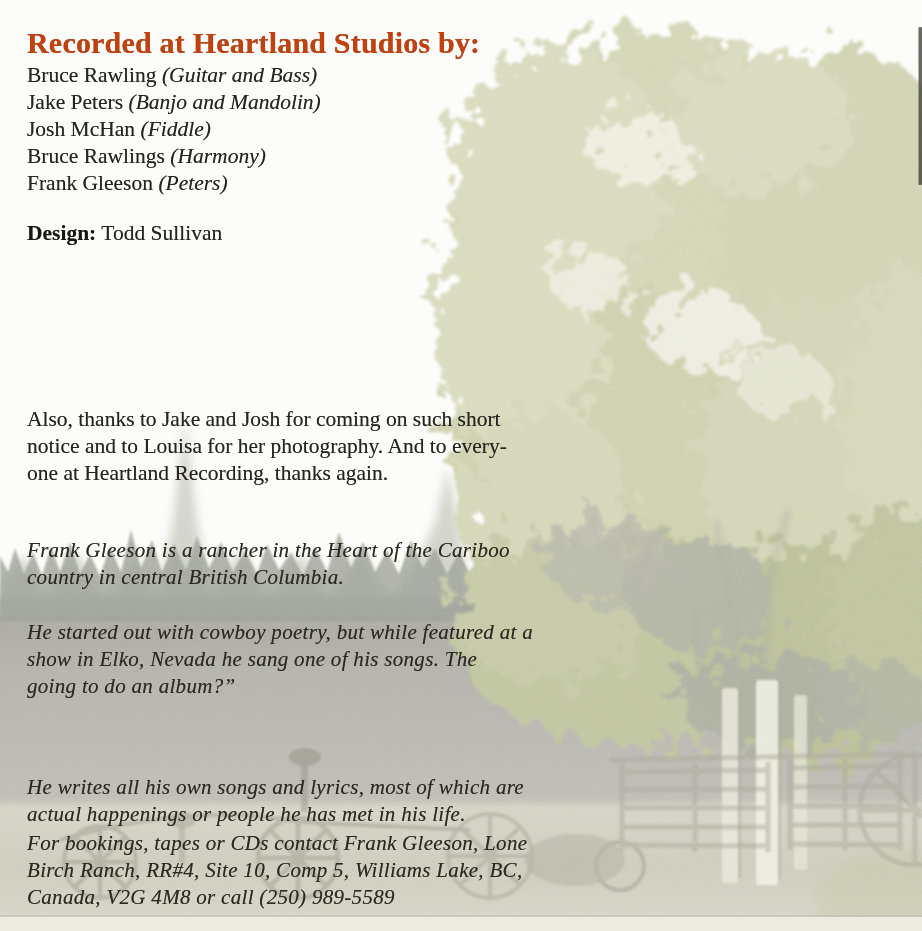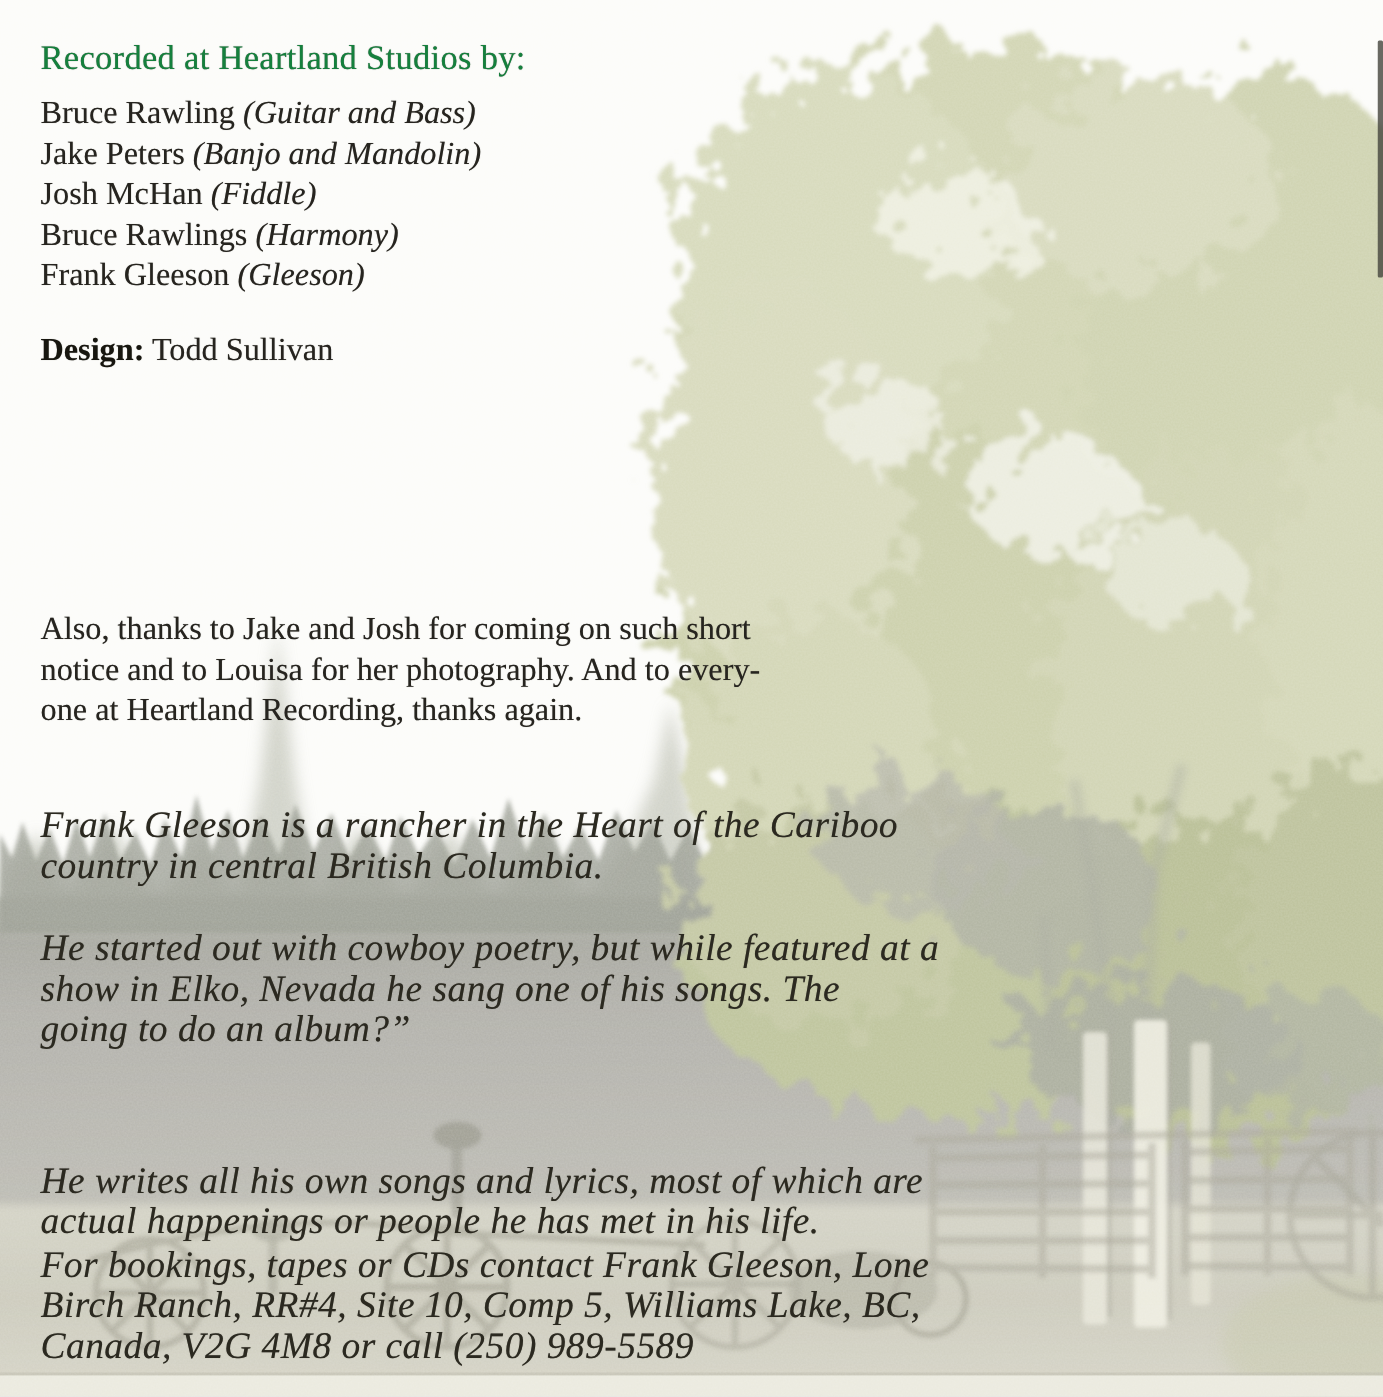--- a/index.html
+++ b/index.html
@@ -6,29 +6,29 @@
   .page{
     position:relative;width:922px;height:931px;overflow:hidden;
     background:#fcfcfa;
     font-family:"Liberation Serif", serif;
     color:#26241f;
   }
   .bg{position:absolute;left:0;top:0;width:922px;height:931px;}
   .content{position:absolute;left:0;top:0;width:922px;height:931px;z-index:5;}
   .heading{
     position:absolute;left:27px;top:26px;margin:0;
-    font-size:23px;font-weight:400;color:#15803d;letter-spacing:.2px;
+    font-size:30px;font-weight:700;color:#c2410c;letter-spacing:.2px;
     text-shadow:0 0 .6px rgba(25,23,15,.6);
   }
   .block{position:absolute;left:27px;}
   .line{white-space:nowrap;font-size:21.5px;line-height:27px;
         text-shadow:0 0 .5px rgba(40,38,30,.5);}
   .credits .line em{font-style:italic;}
   .prod strong{color:#17160f;font-weight:700;}
-  .italic .line{font-style:italic;font-size:25px;letter-spacing:.3px;color:#2b2920;}
+  .italic .line{font-style:italic;font-size:21px;letter-spacing:.3px;color:#2b2920;}
 </style>
 </head>
 <body>
 
 <div class="page">
 
   <svg class="bg" viewBox="0 0 922 931" xmlns="http://www.w3.org/2000/svg">
     <defs>
       <filter id="fLeaf" x="-30%" y="-30%" width="160%" height="160%">
         <feTurbulence type="fractalNoise" baseFrequency="0.055" numOctaves="3" seed="7" result="t"></feTurbulence>
@@ -170,21 +170,21 @@
 
   <div class="content">
 
     <h1 class="heading">Recorded at Heartland Studios by:</h1>
 
     <div class="block credits" style="top:62px">
       <div class="line"><span>Bruce Rawling</span> <em>(Guitar and Bass)</em></div>
       <div class="line"><span>Jake Peters</span> <em>(Banjo and Mandolin)</em></div>
       <div class="line"><span>Josh McHan</span> <em>(Fiddle)</em></div>
       <div class="line"><span>Bruce Rawlings</span> <em>(Harmony)</em></div>
-      <div class="line"><span>Frank Gleeson</span> <em>(Gleeson)</em></div>
+      <div class="line"><span>Frank Gleeson</span> <em>(Peters)</em></div>
     </div>
 
     <div class="block prod" style="top:220px">
       <div class="line"><strong>Design:</strong> <span>Todd Sullivan</span></div>
     </div>
 
 
     <div class="block" style="top:406px">
       <div class="line">Also, thanks to Jake and Josh for coming on such short</div>
       <div class="line">notice and to Louisa for her photography. And to every-</div>

